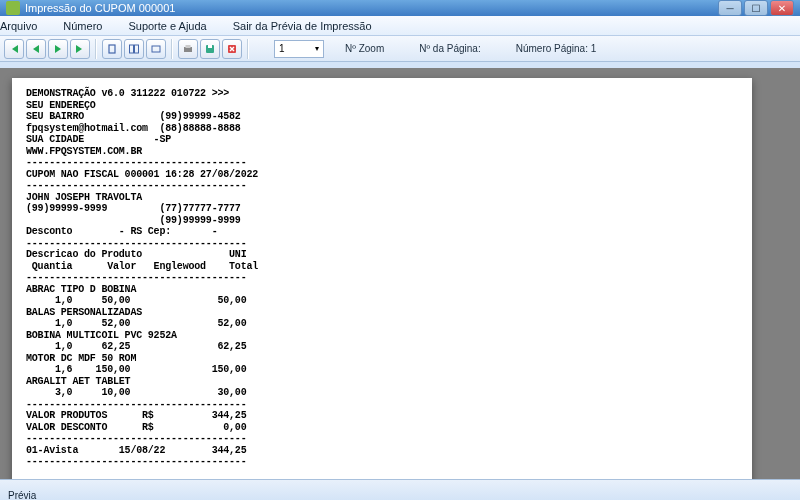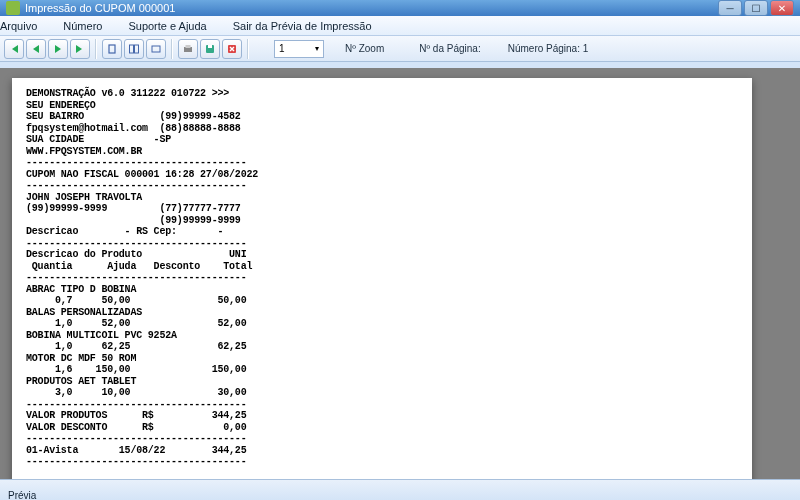--- a/index.html
+++ b/index.html
@@ -102,51 +102,51 @@
       </svg>
     </div>
   <div class="tsep"></div>
   <div style="width:18px"></div>
   <div class="zoomsel">
     <span>1</span>
     <span class="arr">▾</span>
   </div>
   <span class="tlabel">Nº Zoom</span>
   <span class="tlabel" style="margin-left:20px">Nº da Página:</span>
-  <span class="tlabel" style="margin-left:12px">Número Página: 1</span>
+  <span class="tlabel" style="margin-left:20px">Número Página: 1</span>
 </div>
 
 <div class="workspace">
   <div class="page">
     <div class="receipt"><span>DEMONSTRAÇÃO v6.0 311222 010722 &gt;&gt;&gt;</span>
 <span>SEU ENDEREÇO</span>
 <span>SEU BAIRRO             (99)99999-4582</span>
 <span>fpqsystem@hotmail.com  (88)88888-8888</span>
 <span>SUA CIDADE            -SP</span>
 <span>WWW.FPQSYSTEM.COM.BR</span>
 <span>--------------------------------------</span>
 <span>CUPOM NAO FISCAL 000001 16:28 27/08/2022</span>
 <span>--------------------------------------</span>
 <span>JOHN JOSEPH TRAVOLTA</span>
 <span>(99)99999-9999         (77)77777-7777</span>
 <span>                       (99)99999-9999</span>
-<span>Descricao        - RS Cep:       -</span>
+<span>Desconto        - RS Cep:       -</span>
 <span>--------------------------------------</span>
 <span>Descricao do Produto               UNI</span>
-<span> Quantia      Ajuda   Desconto    Total</span>
+<span> Quantia      Valor   Englewood    Total</span>
 <span>--------------------------------------</span>
 <span>ABRAC TIPO D BOBINA</span>
-<span>     0,7     50,00               50,00</span>
+<span>     1,0     50,00               50,00</span>
 <span>BALAS PERSONALIZADAS</span>
 <span>     1,0     52,00               52,00</span>
 <span>BOBINA MULTICOIL PVC 9252A</span>
 <span>     1,0     62,25               62,25</span>
 <span>MOTOR DC MDF 50 ROM</span>
 <span>     1,6    150,00              150,00</span>
-<span>PRODUTOS AET TABLET</span>
+<span>ARGALIT AET TABLET</span>
 <span>     3,0     10,00               30,00</span>
 <span>--------------------------------------</span>
 <span>VALOR PRODUTOS      R$          344,25</span>
 <span>VALOR DESCONTO      R$            0,00</span>
 <span>--------------------------------------</span>
 <span>01-Avista       15/08/22        344,25</span>
 <span>--------------------------------------</span>
 
 <span>GRATO PELA PREFERENCIA</span>
 

